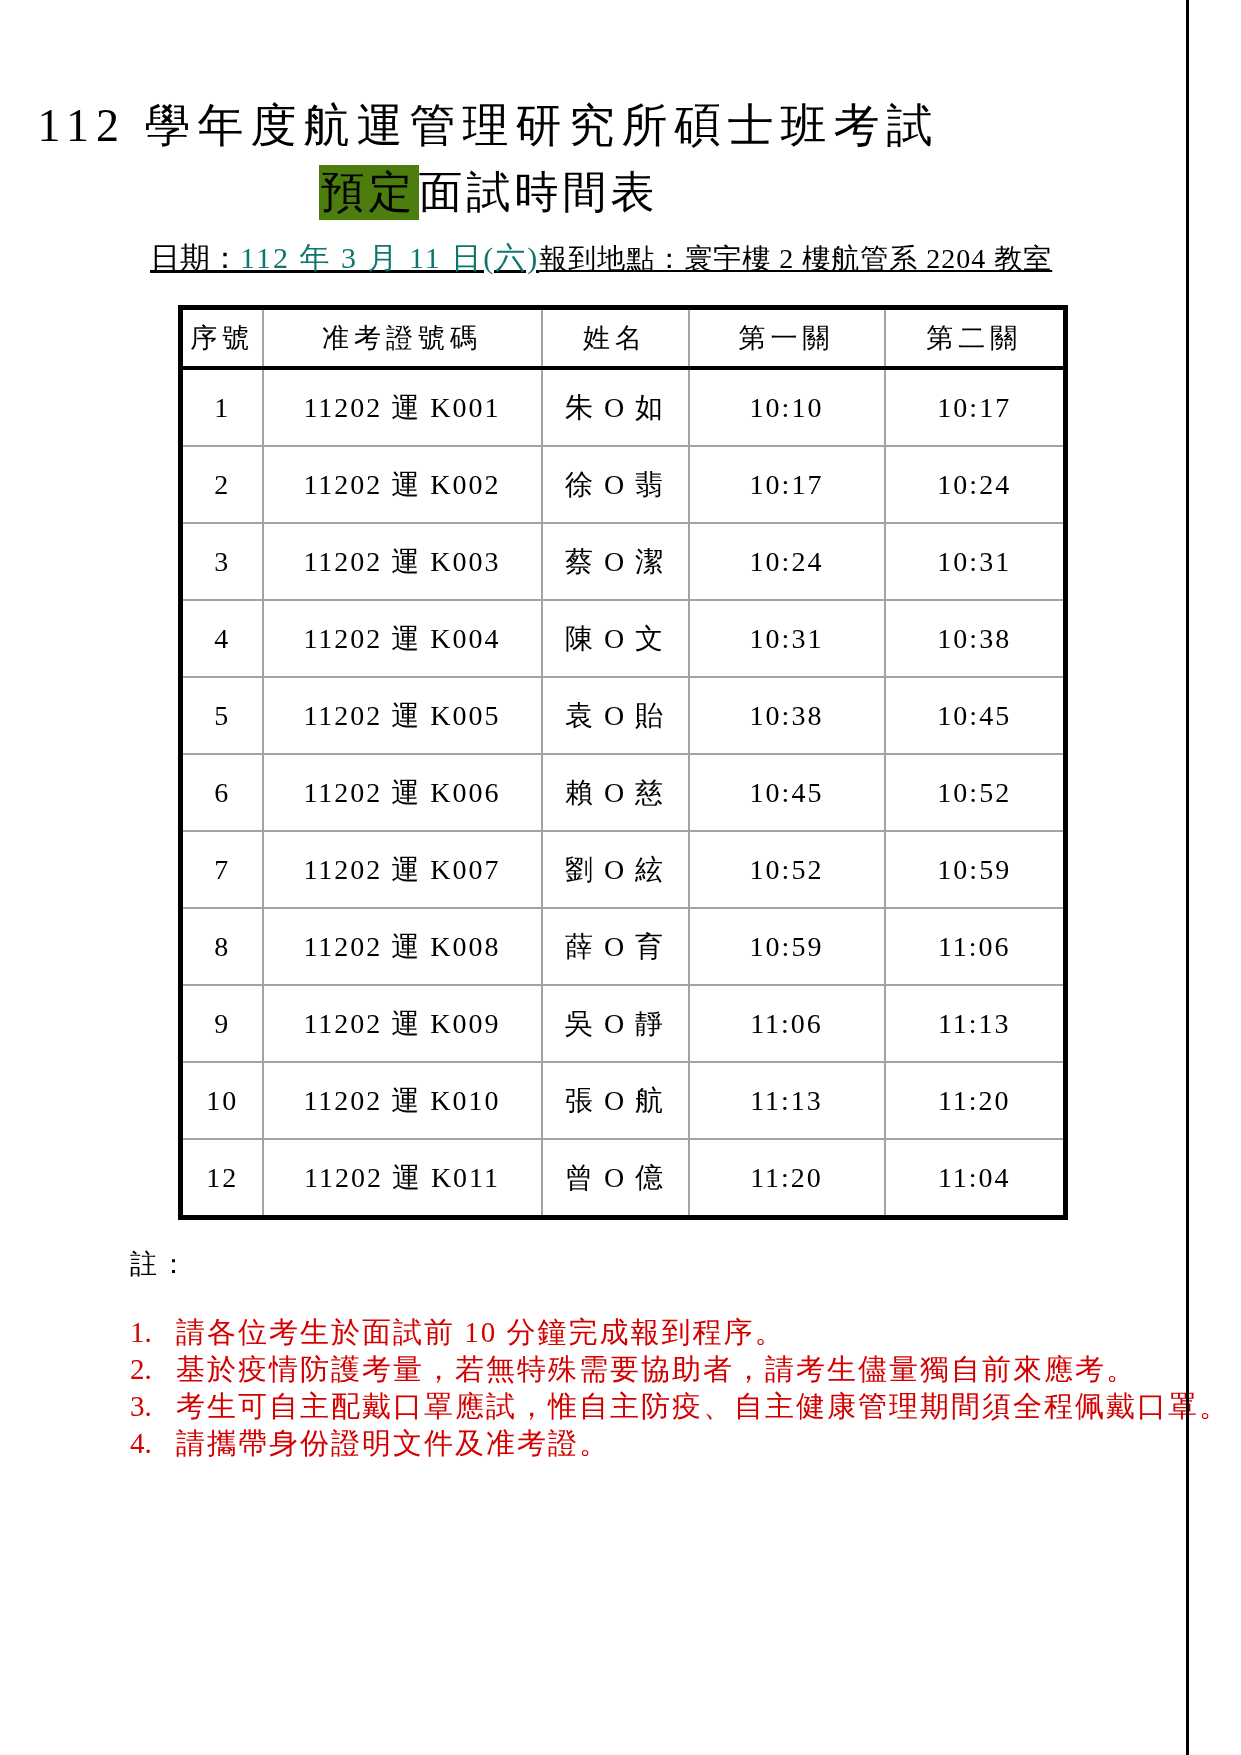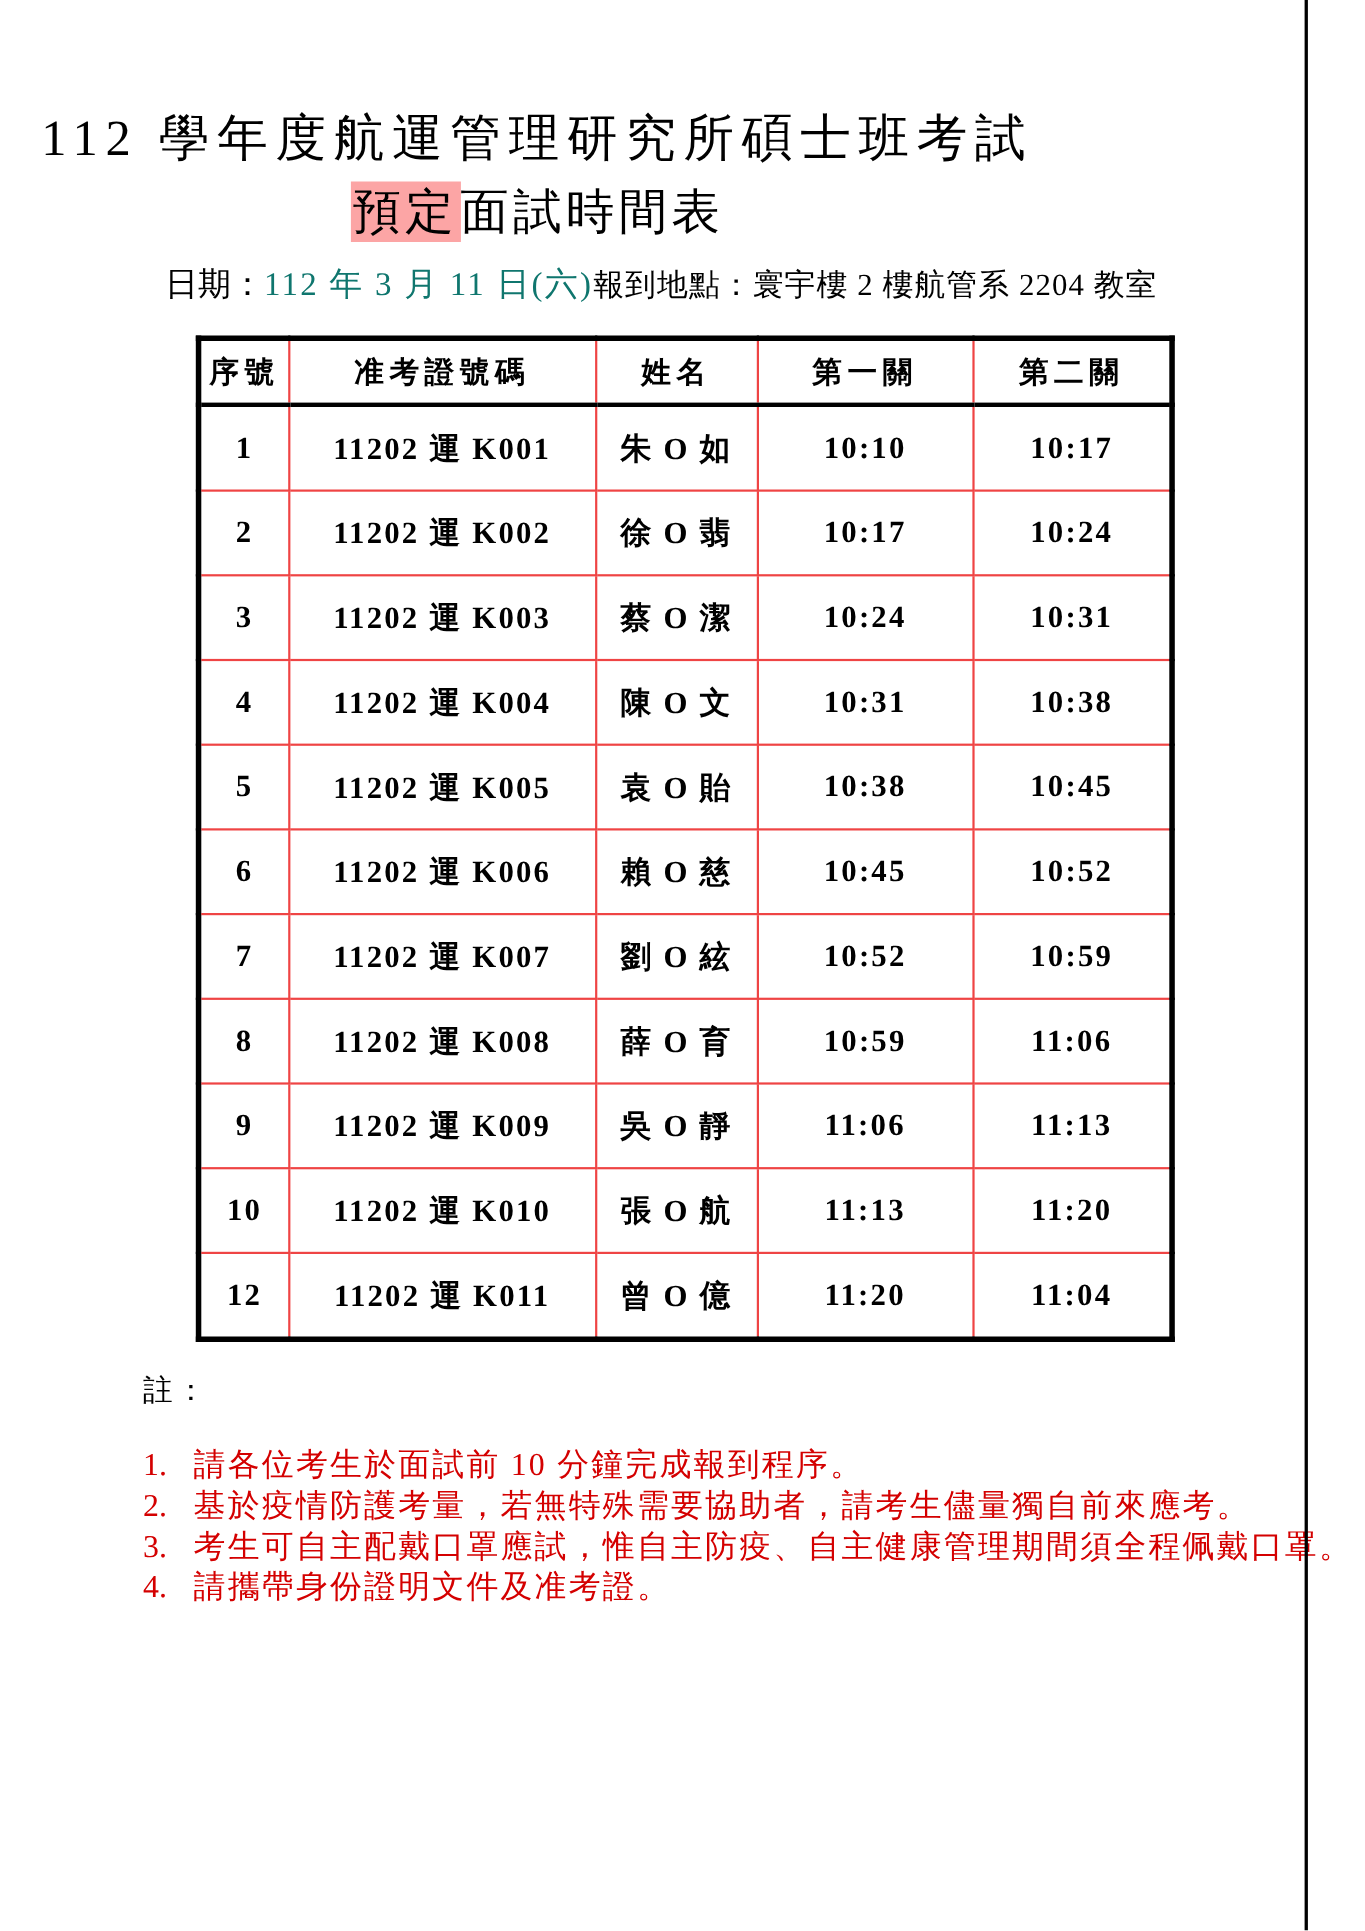--- a/index.html
+++ b/index.html
@@ -34,52 +34,53 @@
     white-space: nowrap;
   }
   .title2 {
     margin-top: 6px;
     text-align: center;
     font-size: 44px;
     letter-spacing: 4px;
     white-space: nowrap;
   }
   .hl {
-    background: #fca5a5;
+    background: #4d7c0f;
     padding: 3px 2px;
   }
   .info-line {
     margin: 16px 84px 0 150px;
     display: flex;
     align-items: baseline;
     font-size: 30px;
     white-space: nowrap;
+    text-decoration: underline;
   }
   .date-value {
     color: #0f766e;
     letter-spacing: 2px;
   }
   .location {
     margin-left: auto;
     font-size: 28px;
     letter-spacing: 1px;
   }
   table.schedule {
     margin: 26px 0 0 178px;
     border-collapse: collapse;
     table-layout: fixed;
     width: 885px;
     border: 5px solid #000000;
   }
   table.schedule th,
   table.schedule td {
-    border: 2px solid #ef4444;
+    border: 2px solid #a3a3a3;
     text-align: center;
     vertical-align: middle;
-    font-weight: bold;
+    font-weight: normal;
     padding: 0;
   }
   table.schedule th {
     height: 56px;
     font-size: 27px;
     letter-spacing: 5px;
     border-bottom: 4px solid #000000;
   }
   table.schedule td {
     height: 75px;

